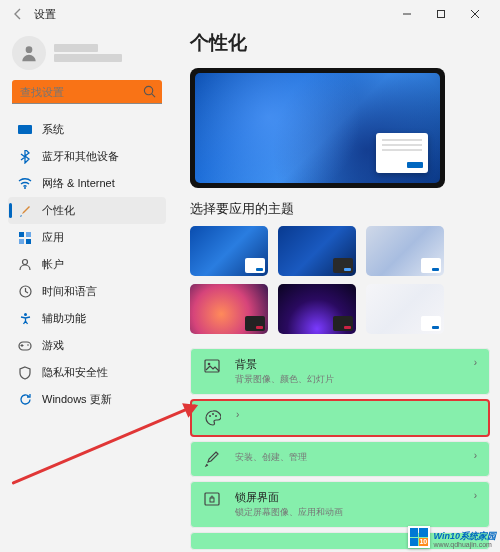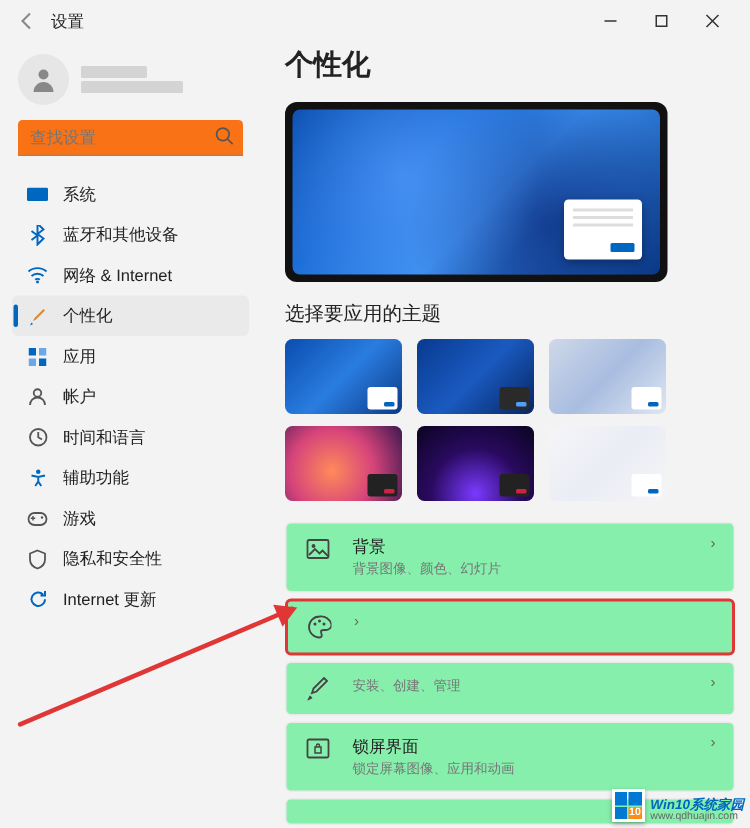--- a/index.html
+++ b/index.html
@@ -229,21 +229,21 @@
             </svg>
           </span>
         <span>隐私和安全性</span>
       </div>
       <div class="nav-item">
         <span class="icon">
             <svg width="13" height="13" viewBox="0 0 13 13">
               <path d="M11 6.5a4.5 4.5 0 11-1.3-3.2M11 1v3h-3" stroke="#0067c0" stroke-width="1.3" fill="none"></path>
             </svg>
           </span>
-        <span>Internet 更新</span>
+        <span>Windows 更新</span>
       </div>
     </div>
   </div>
 
   <div class="main">
     <div class="page-title">个性化</div>
 
     <div class="preview">
       <div class="preview-inner">
         <div class="preview-win">

